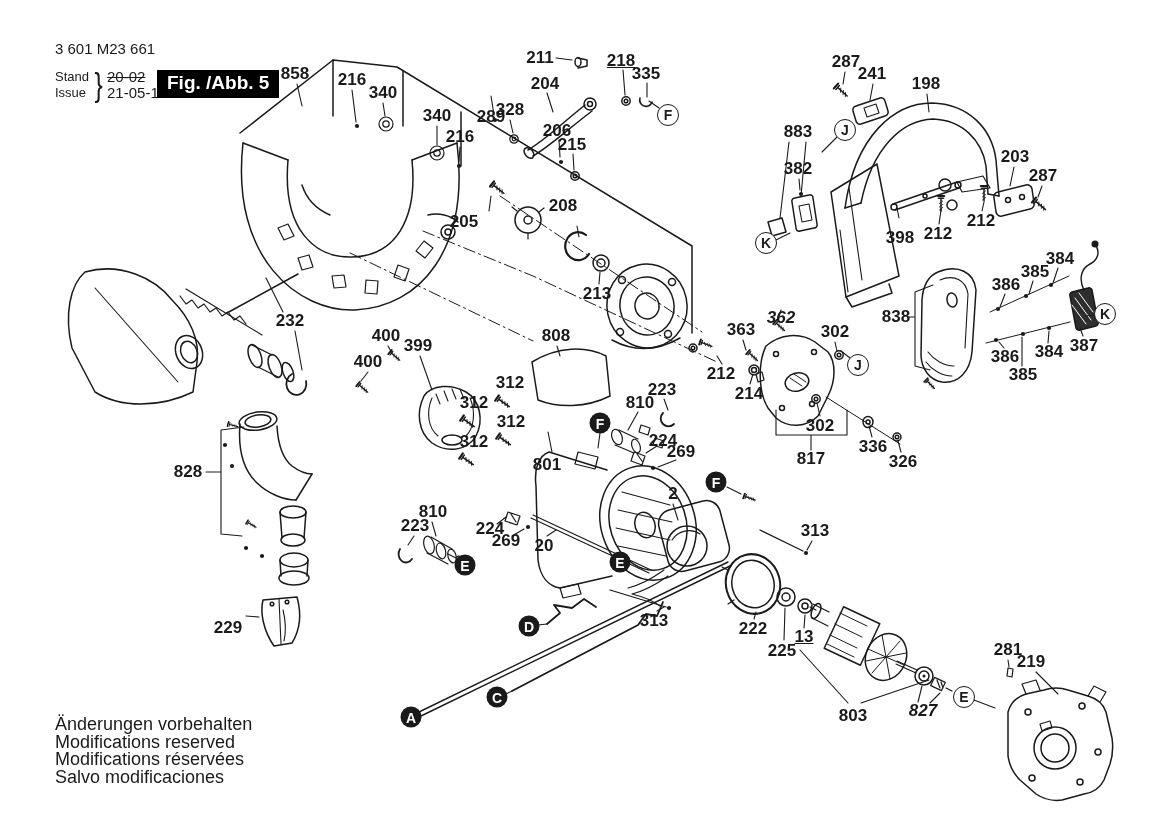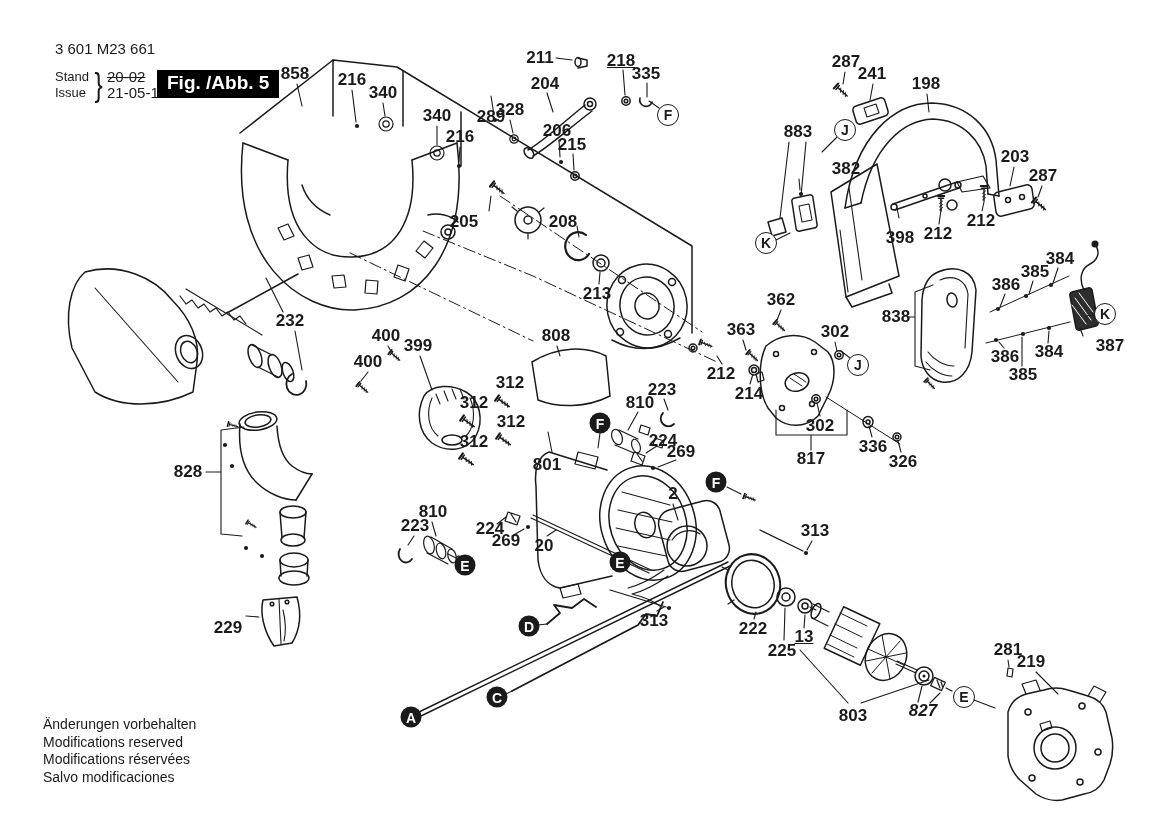--- a/index.html
+++ b/index.html
@@ -17,21 +17,21 @@
     width:20px;height:20px;}
   .header{position:absolute;left:55px;top:40px;color:var(--line);z-index:3;}
   .pn{font-size:15px;margin-bottom:9px;}
   .si{display:flex;align-items:center;}
   .si-labels div{font-size:13px;line-height:16px;}
   .brace{font-size:33px;font-weight:300;margin:0 3px 0 4px;transform:scaleX(.75);}
   .si-values div{font-size:15px;line-height:16px;}
   .strike{text-decoration:line-through;}
   .figbox{position:absolute;left:157px;top:70px;background:var(--figbg);
     color:var(--figfg);font-size:19px;font-weight:700;padding:2px 10px 4px;z-index:3;}
-  .notes{position:absolute;left:43px;top:716px;font-size:14px;line-height:17.5px;
+  .notes{position:absolute;left:55px;top:716px;font-size:18px;line-height:17.5px;
     color:var(--line);z-index:3;}
 </style>
 </head>
 <body>
 
 <div class="canvas">
 
   <svg class="art" width="1169" height="826" viewBox="0 0 1169 826">
     <defs>
       <g id="scr">
@@ -418,51 +418,51 @@
       <div class="plabel" style="left: 460px; top: 137px;">216</div>
       <div class="plabel" style="left: 491px; top: 86px; margin-top: 31px;">289</div>
       <div class="plabel" style="left: 510px; top: 110px;">328</div>
       <div class="plabel" style="left: 540px; top: 58px;">211</div>
       <div class="plabel" style="left: 545px; top: 84px;">204</div>
       <div class="plabel" style="left: 621px; top: 61px; text-decoration: underline;">218</div>
       <div class="plabel" style="left: 646px; top: 74px;">335</div>
       <div class="plabel" style="left: 557px; top: 131px;">206</div>
       <div class="plabel" style="left: 572px; top: 145px;">215</div>
       <div class="plabel" style="left: 464px; top: 222px; text-align: center;">205</div>
-      <div class="plabel" style="left: 563px; top: 222px;">208</div>
+      <div class="plabel" style="left: 563px; top: 206px;">208</div>
       <div class="plabel" style="left: 597px; top: 294px;">213</div>
       <div class="plabel" style="left: 846px; top: 62px;">287</div>
       <div class="plabel" style="left: 872px; top: 74px;">241</div>
       <div class="plabel" style="left: 926px; top: 84px;">198</div>
       <div class="plabel" style="left: 798px; top: 132px;">883</div>
-      <div class="plabel" style="left: 798px; top: 169px; margin-left: 48px;">382</div>
+      <div class="plabel" style="left: 798px; top: 169px;">382</div>
       <div class="plabel" style="left: 900px; top: 238px;">398</div>
       <div class="plabel" style="left: 938px; top: 234px;">212</div>
       <div class="plabel" style="left: 981px; top: 221px;">212</div>
       <div class="plabel" style="left: 1015px; top: 157px;">203</div>
       <div class="plabel" style="left: 1043px; top: 176px;">287</div>
       <div class="plabel" style="left: 290px; top: 321px;">232</div>
       <div class="plabel" style="left: 386px; top: 336px;">400</div>
       <div class="plabel" style="left: 418px; top: 346px;">399</div>
       <div class="plabel" style="left: 368px; top: 362px;">400</div>
       <div class="plabel" style="left: 556px; top: 336px;">808</div>
-      <div class="plabel" style="left: 781px; top: 300px;">362</div>
+      <div class="plabel" style="left: 781px; top: 318px; font-style: italic;">362</div>
       <div class="plabel" style="left: 741px; top: 330px;">363</div>
       <div class="plabel" style="left: 835px; top: 332px;">302</div>
       <div class="plabel" style="left: 721px; top: 374px;">212</div>
       <div class="plabel" style="left: 749px; top: 394px;">214</div>
       <div class="plabel" style="left: 820px; top: 426px;">302</div>
       <div class="plabel" style="left: 811px; top: 459px;">817</div>
       <div class="plabel" style="left: 873px; top: 447px;">336</div>
       <div class="plabel" style="left: 903px; top: 462px;">326</div>
       <div class="plabel" style="left: 896px; top: 317px;">838</div>
       <div class="plabel" style="left: 1006px; top: 285px;">386</div>
       <div class="plabel" style="left: 1035px; top: 272px;">385</div>
       <div class="plabel" style="left: 1060px; top: 259px;">384</div>
-      <div class="plabel" style="left: 1084px; top: 346px; margin-left: 26px;">387</div>
+      <div class="plabel" style="left: 1084px; top: 346px;">387</div>
       <div class="plabel" style="left: 1005px; top: 357px;">386</div>
       <div class="plabel" style="left: 1049px; top: 352px;">384</div>
       <div class="plabel" style="left: 1023px; top: 375px;">385</div>
       <div class="plabel" style="left: 510px; top: 383px;">312</div>
       <div class="plabel" style="left: 474px; top: 403px;">312</div>
       <div class="plabel" style="left: 511px; top: 422px;">312</div>
       <div class="plabel" style="left: 474px; top: 442px;">312</div>
       <div class="plabel" style="left: 547px; top: 422px; margin-top: 43px;">801</div>
       <div class="plabel" style="left: 640px; top: 403px;">810</div>
       <div class="plabel" style="left: 662px; top: 390px;">223</div>

